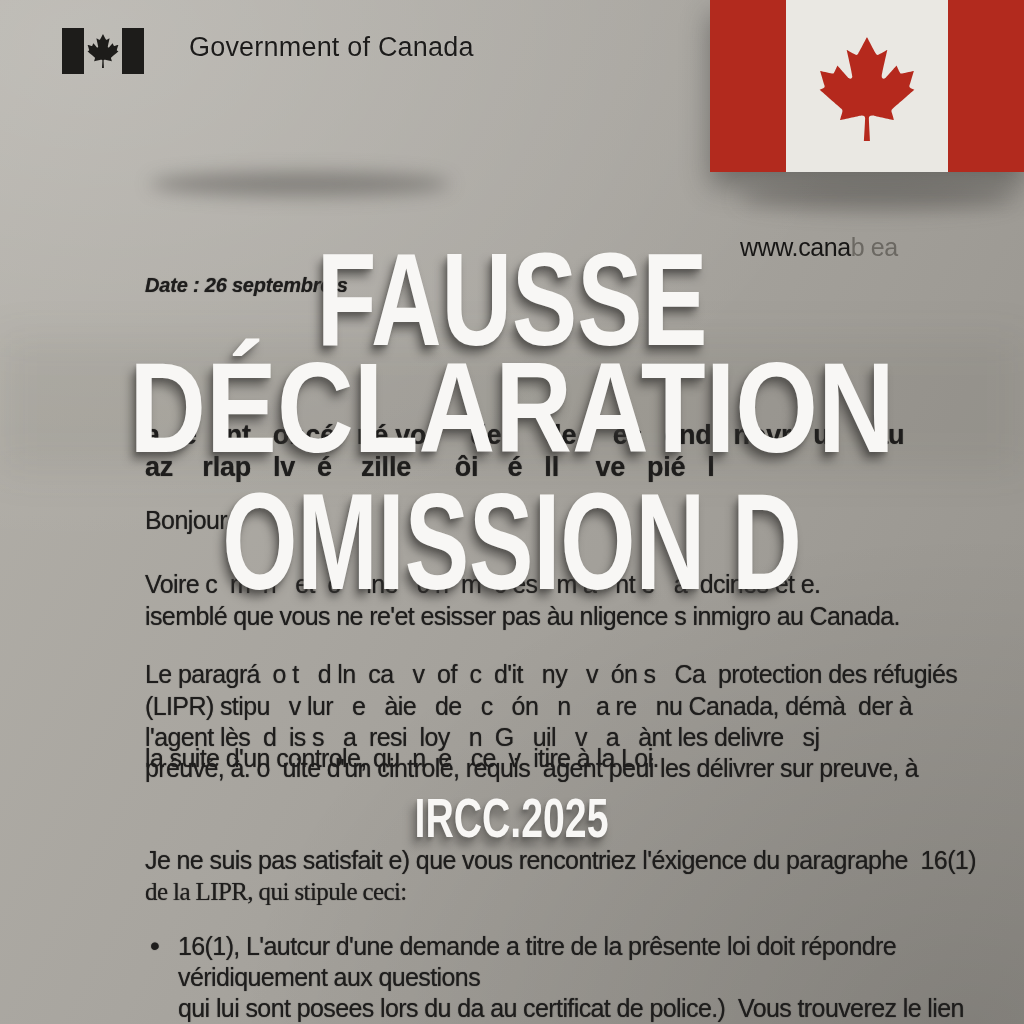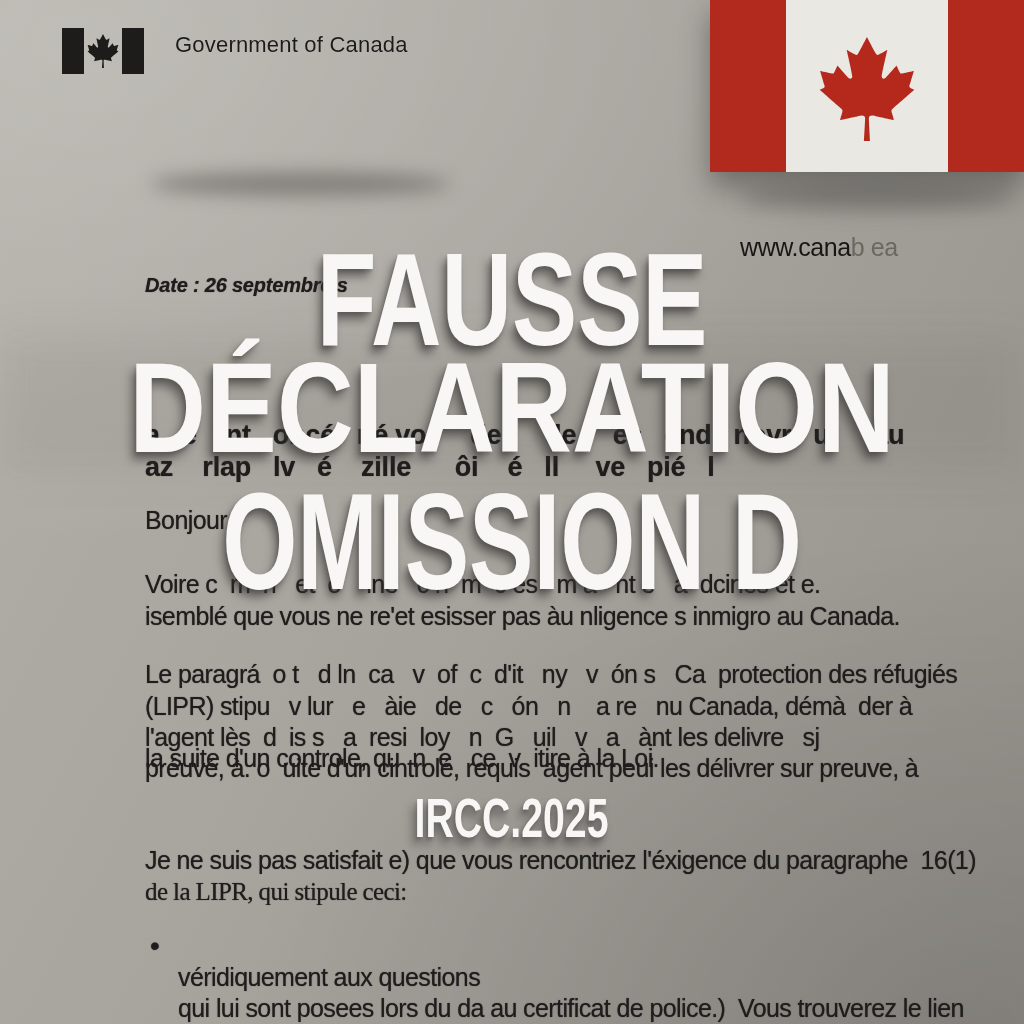--- a/index.html
+++ b/index.html
@@ -20,21 +20,21 @@
   .streak-left{left:150px;top:172px;width:300px;height:24px;
     background:rgba(62,60,57,0.42);filter:blur(9px);}
   .streak-flag{left:738px;top:184px;width:276px;height:26px;
     background:rgba(62,60,57,0.38);filter:blur(10px);}
 
   
   .govlogo{position:absolute;left:62px;top:28px;display:flex;align-items:center;gap:0;}
   .govlogo .bar{width:22px;height:46px;background:#1d1c1a;display:inline-block;}
   .govlogo .leafwrap{width:38px;height:46px;display:flex;align-items:center;justify-content:center;}
   .govlogo svg{width:34px;height:40px;fill:#1d1c1a;}
-  .wordmark{position:absolute;left:175px;top:32px;font-size:22px;color:#1c1b1a;
+  .wordmark{position:absolute;left:189px;top:32px;font-size:27px;color:#1c1b1a;
     letter-spacing:0.2px;text-shadow:0 0 1px rgba(255,255,255,0.35);}
 
   
   .flag{position:absolute;left:710px;top:0;width:314px;height:172px;display:flex;
     box-shadow:0 14px 26px rgba(45,44,42,0.45);}
   .flag .red{background:#b22a1e;width:76px;height:100%;}
   .flag .white{background:#eae8e3;width:162px;height:100%;display:flex;
     align-items:center;justify-content:center;}
   .flag svg{width:104px;height:128px;fill:#b5291d;margin-top:6px;}
 
@@ -118,20 +118,21 @@
   <div class="lline l-p1a">Voire c  m  n   et  o    lne   c n  m  c es   m a   nt é   a  dcinés et e.</div>
   <div class="lline l-p1b">isemblé que vous ne re'et esisser pas àu nligence s inmigro au Canada.</div>
   <div class="lline l-p2a">Le paragrá  o t   d ln  ca   v  of  c  d'it   ny   v  ón s   Ca  protection des réfugiés</div>
   <div class="lline l-p2b">(LIPR) stipu   v lur   e   àie   de   c   ón   n    a re   nu Canada, démà  der à</div>
   <div class="lline l-p2c">l'agent lès  d  is s   a  resi  loy   n  G   uil   v   a   ànt les delivre   sj</div>
   <div class="lline l-p2d">préuvé, à. o  uite d'un cintrolé, requis  agent peui les délivrer sur preuve, à</div>
   <div class="lline l-p2e">la suite d'un controle, qu  n  e   ce  v  itire à la Loi.</div>
   <div class="lline l-p3a">Je ne suis pas satisfait e) que vous rencontriez l'éxigence du paragraphe  16(1)</div>
   <div class="lline l-p3b">de la LIPR, qui stipule ceci:</div>
   <div class="lline l-bullet">•</div>
+  <div class="lline l-b1">16(1), L'autcur d'une demande a titre de la prêsente loi doit répondre</div>
   <div class="lline l-b2">véridiquement aux questions</div>
   <div class="lline l-b3">qui lui sont posees lors du da au certificat de police.)  Vous trouverez le lien</div>
 
   <div class="ovline ov1"><span class="inner">FAUSSE</span></div>
   <div class="ovline ov2"><span class="inner">DÉCLARATION</span></div>
   <div class="ovline ov3"><span class="inner">OMISSION D</span></div>
   <div class="ovline ov5"><span class="inner">IRCC.2025</span></div>
 
 </div>
 

